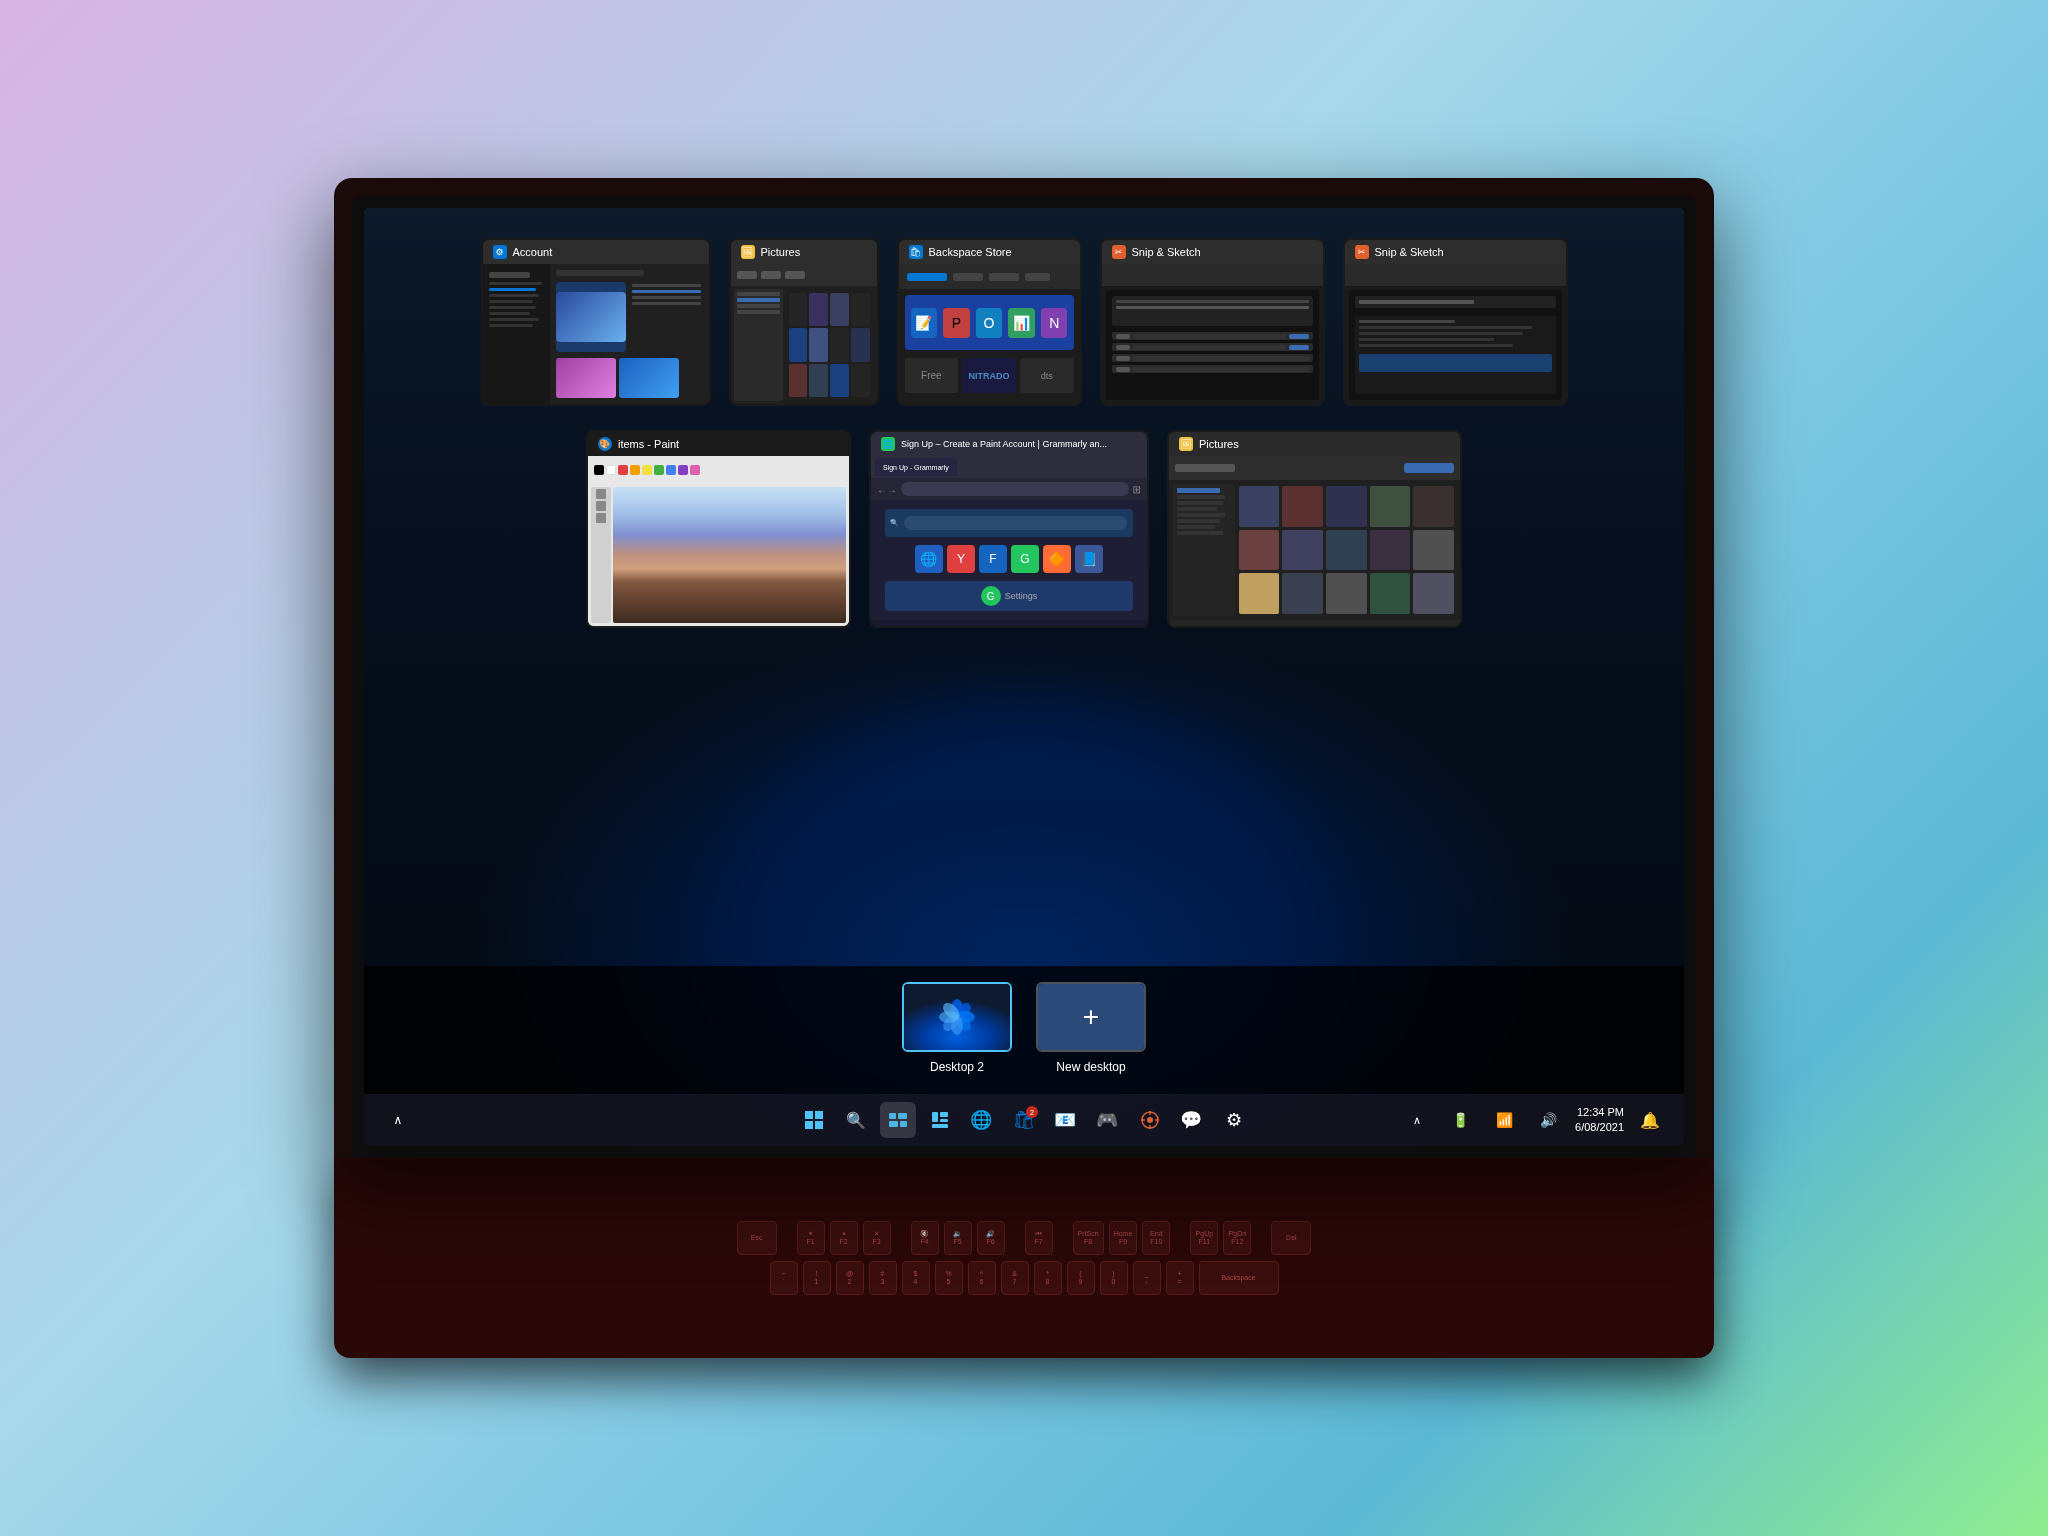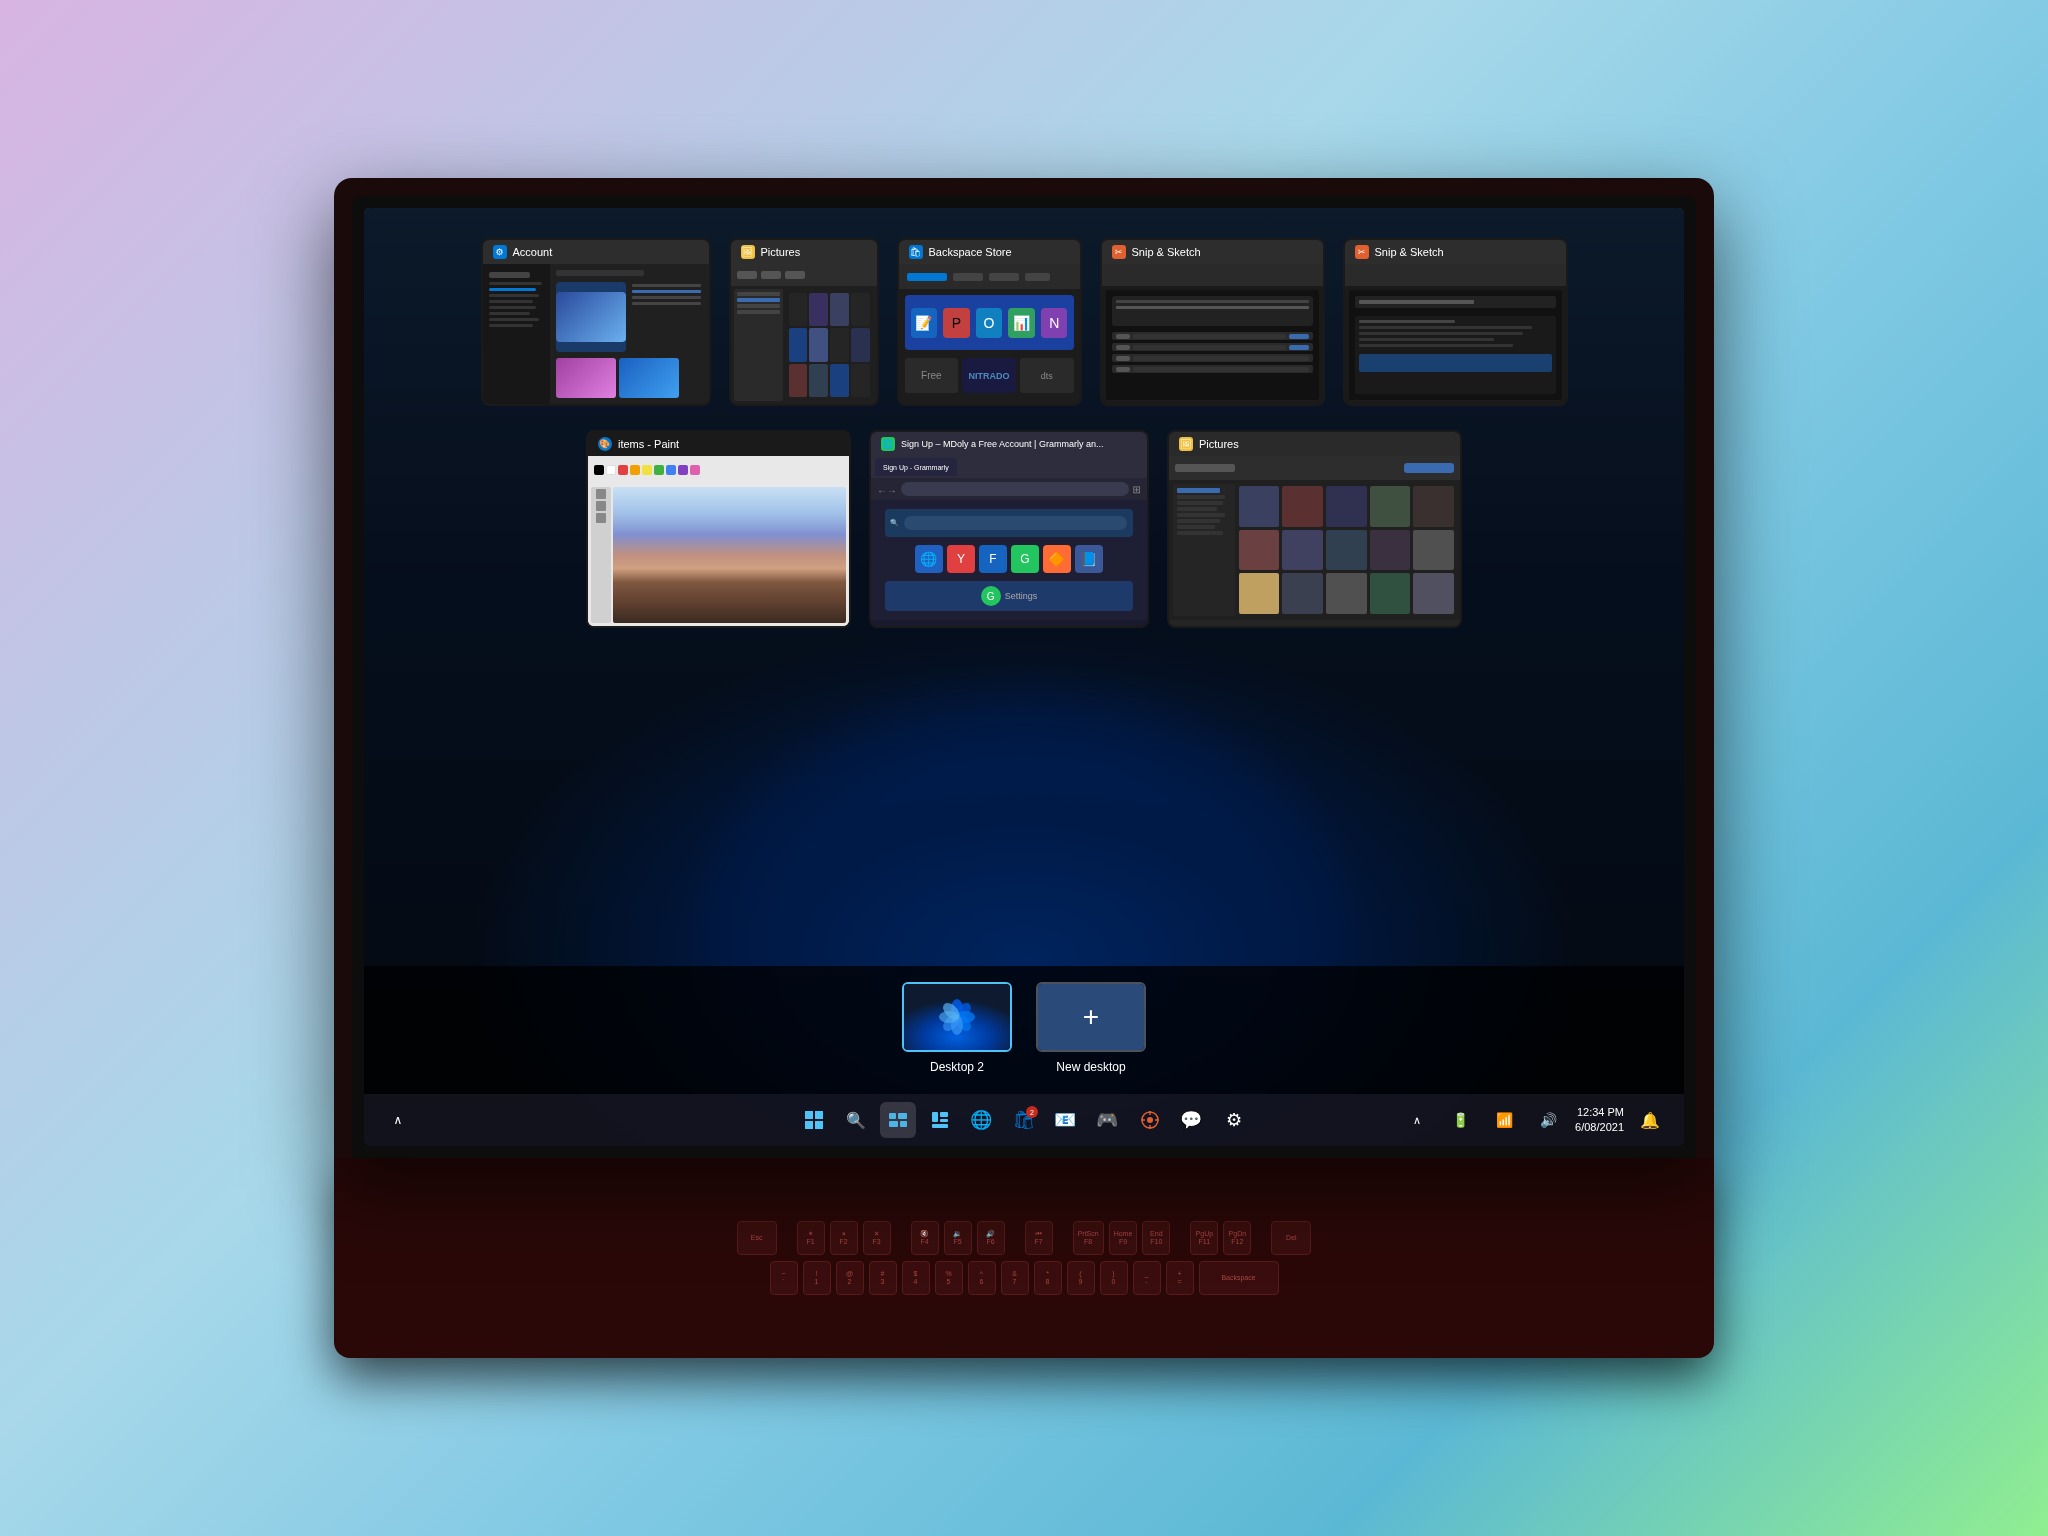--- a/index.html
+++ b/index.html
@@ -691,21 +691,21 @@
                       </div>
                     </div>
                   </div>
                 </div>
               </div>
 
               <div class="win-thumb" style="width:280px;">
 
                 <div class="win-thumb-title" style="background:#2d2d3e;">
                   <span class="win-title-icon" style="background:#22c55e; border-radius:3px; font-size:9px; display:flex;align-items:center;justify-content:center;">🌐</span>
-                  <span style="font-size:9px;">Sign Up – MDoly a Free Account | Grammarly an...</span>
+                  <span style="font-size:9px;">Sign Up – Create a Paint Account | Grammarly an...</span>
                 </div>
                 <div class="win-thumb-content">
                   <div class="fake-browser">
                     <div class="fake-browser-tabs">
                       <div class="fake-tab active" style="font-size:7px;">Sign Up - Grammarly</div>
                       <div style="flex:1;"></div>
                     </div>
                     <div class="fake-browser-bar">
                       <div style="color:#888; font-size:10px;">←→</div>
                       <div class="fake-url-bar"></div>

